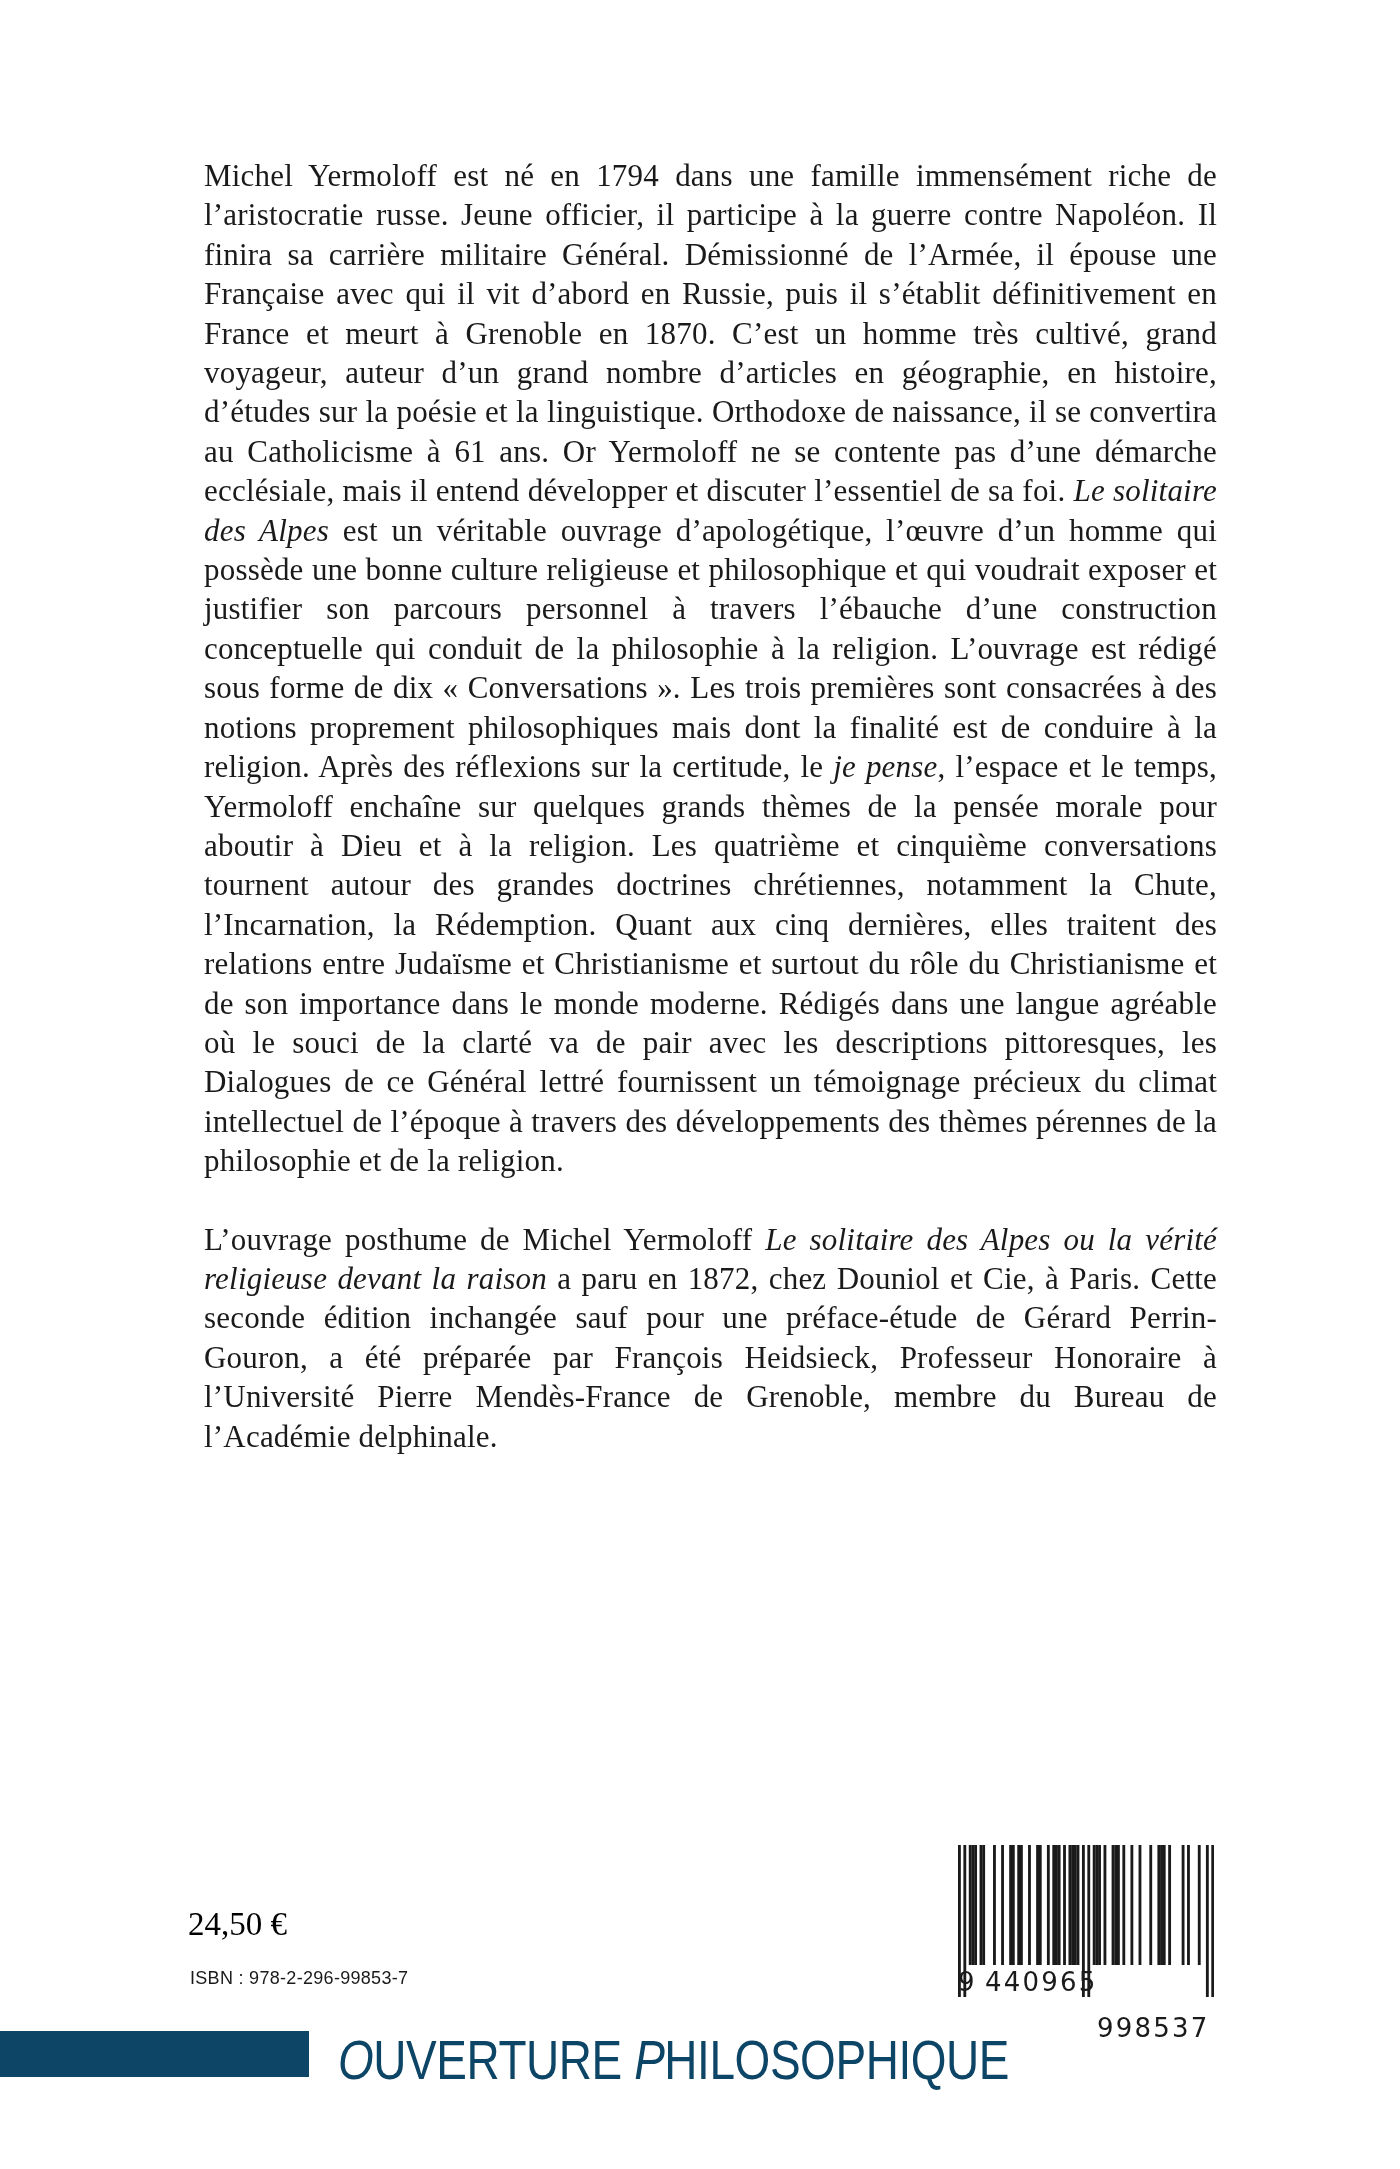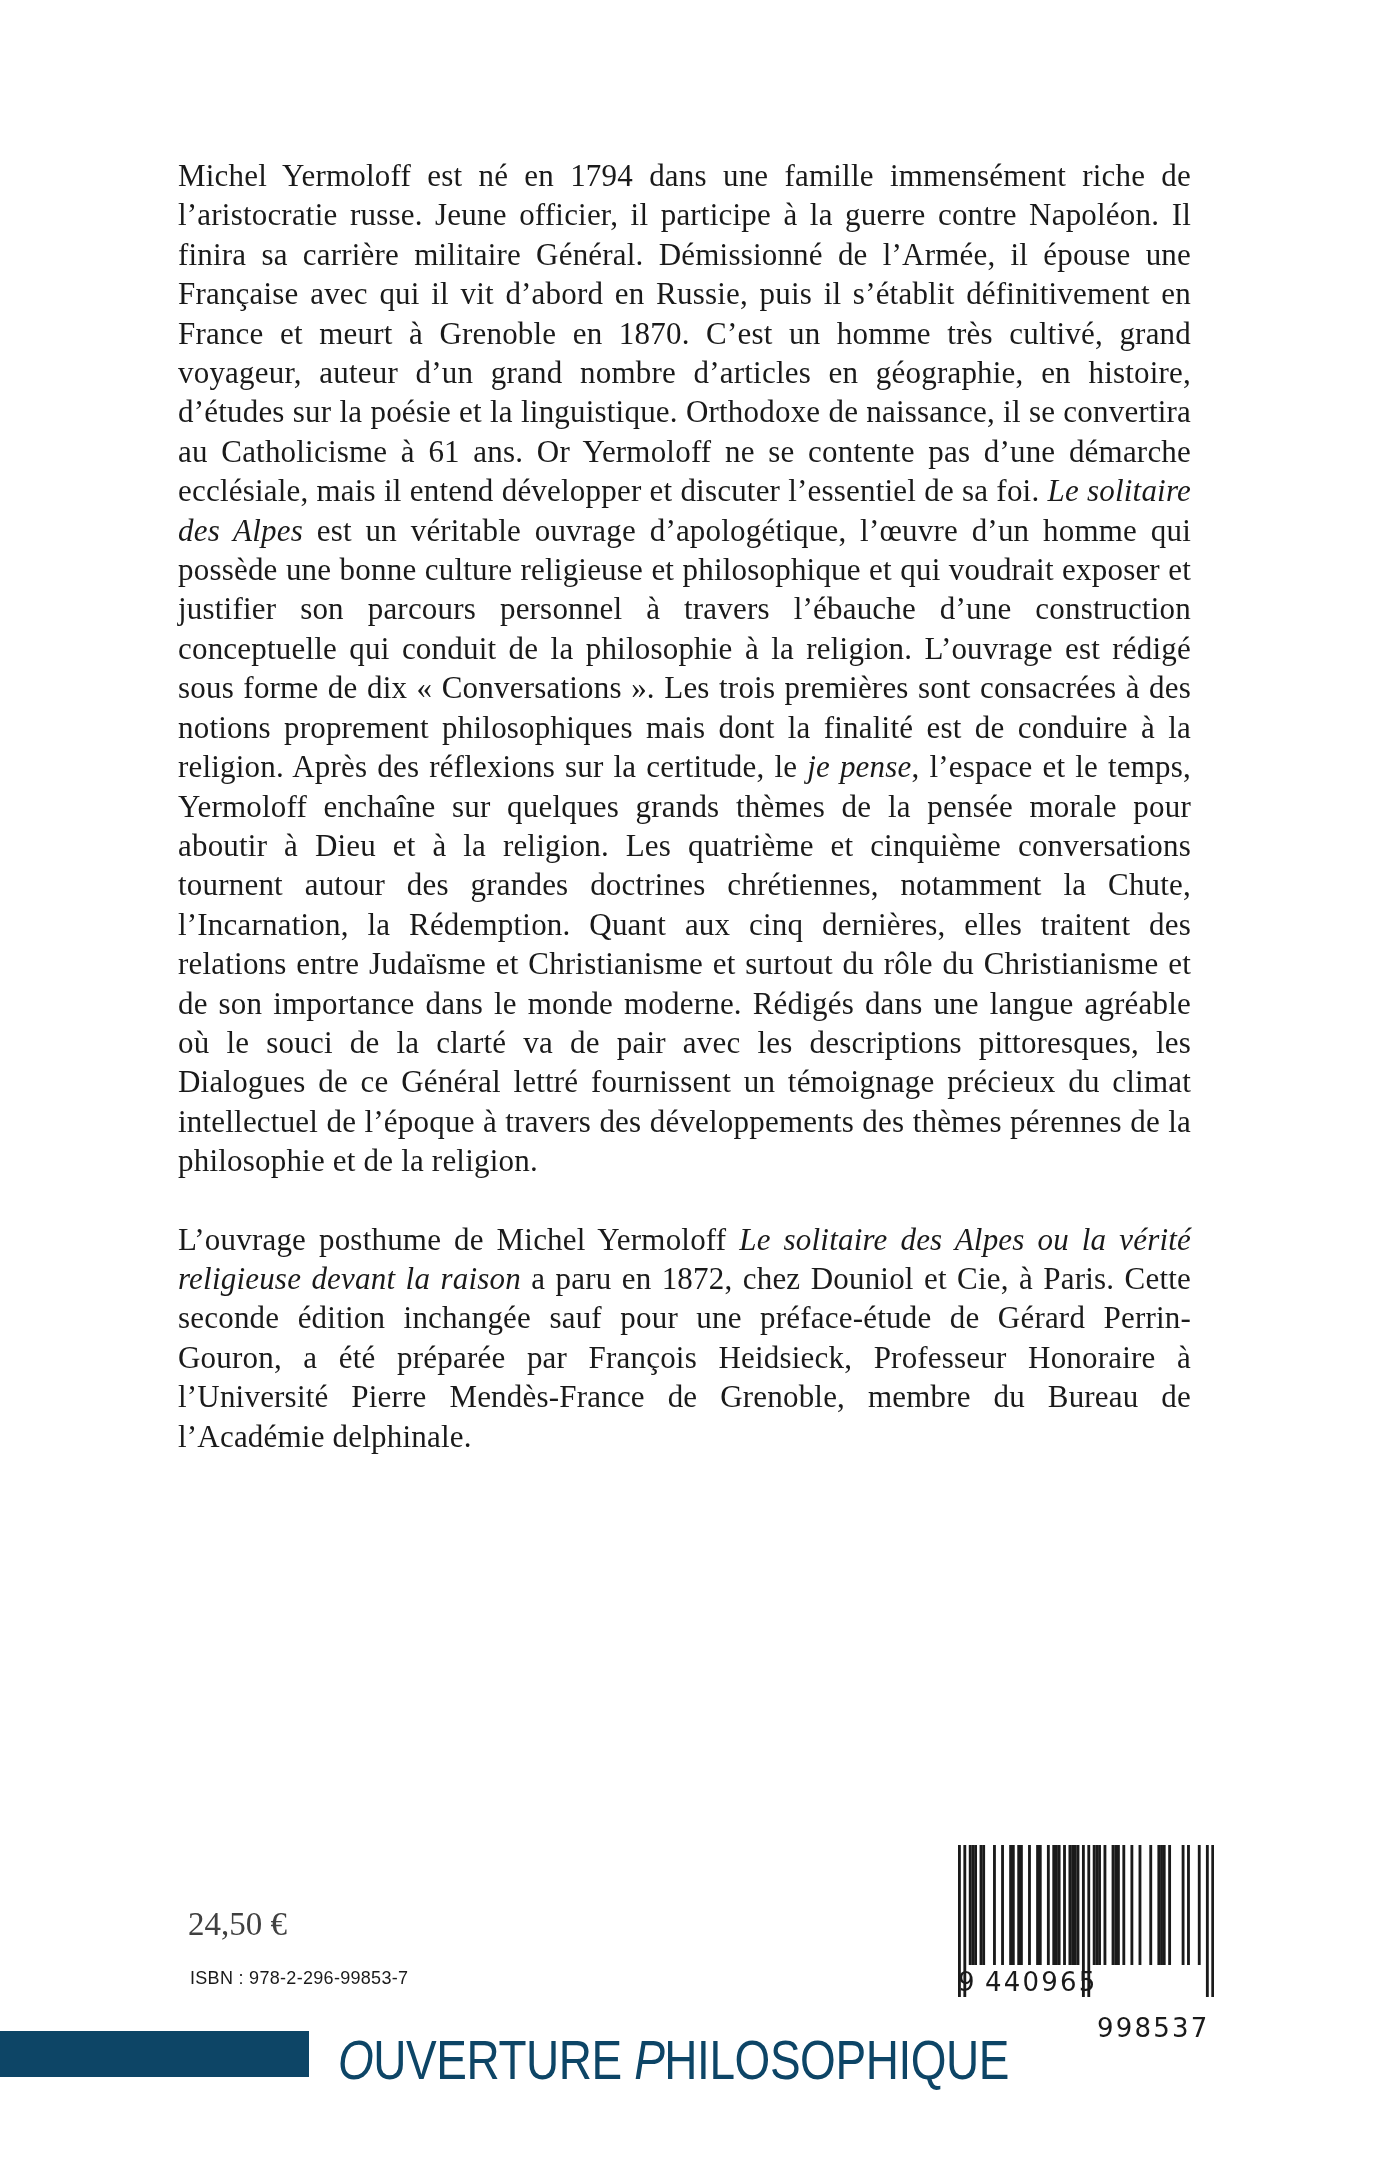--- a/index.html
+++ b/index.html
@@ -9,21 +9,21 @@
   }
   body {
     width: 1400px;
     height: 2169px;
     position: relative;
     overflow: hidden;
     color: #1a1a1a;
   }
   .blurb {
     position: absolute;
-    left: 178px;
+    left: 204px;
     top: 156px;
     width: 1013px;
     font-family: "Liberation Serif", "DejaVu Serif", serif;
     font-size: 31px;
     line-height: 39.4px;
     text-align: justify;
     letter-spacing: 0.2px;
     word-spacing: 0px;
   }
   .blurb p {
@@ -35,21 +35,21 @@
   .blurb em {
     font-style: italic;
   }
   .price {
     position: absolute;
     left: 188px;
     top: 1906px;
     font-family: "Liberation Serif", "DejaVu Serif", serif;
     font-size: 33px;
     line-height: 36px;
-    color: #404040;
+    color: #000000;
   }
   .isbn {
     position: absolute;
     left: 190px;
     top: 1963px;
     font-family: "Liberation Sans", "DejaVu Sans", sans-serif;
     font-size: 18px;
     line-height: 30px;
     color: #1a1a1a;
     letter-spacing: 0.3px;

